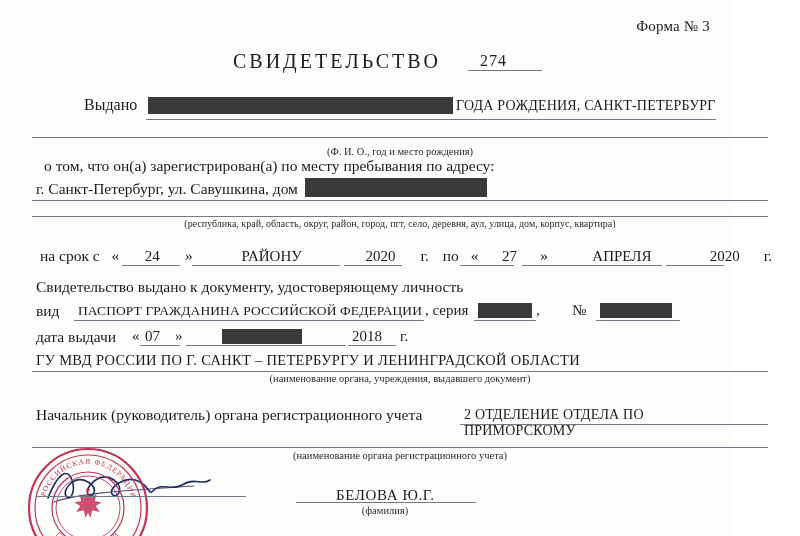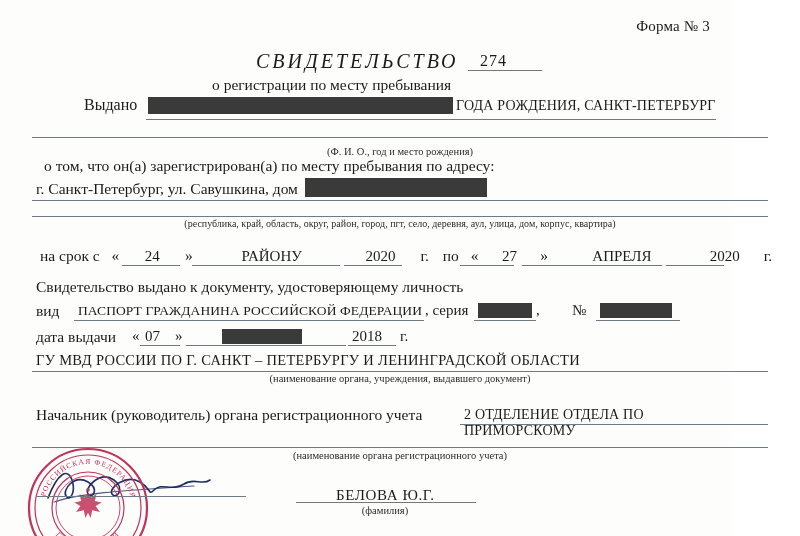--- a/index.html
+++ b/index.html
@@ -40,26 +40,25 @@
   
   .form-no {
     right: 22px;
     top: 18px;
     font-size: 15px;
     letter-spacing: 0.2px;
   }
 
   
   .title {
-    left: 256px;
+    left: 233px;
     top: 50px;
     font-size: 20px;
     letter-spacing: 3px;
     font-weight: normal;
-    font-style: italic;
   }
   .title-number {
     left: 480px;
     top: 52px;
     font-size: 16px;
     letter-spacing: 1px;
   }
   .subtitle {
     left: 212px;
     top: 76px;
@@ -271,21 +270,20 @@
 </head>
 <body>
 
 <div class="page">
 
   <div class="abs form-no">Форма № 3</div>
 
   <div class="abs title">СВИДЕТЕЛЬСТВО</div>
   <div class="abs title-number">274</div>
   <div class="rule" style="left:468px; top:70px; width:74px;"></div>
-  <div class="abs subtitle">о регистрации по месту пребывания</div>
 
   <div class="abs lbl-vydano">Выдано</div>
   <div class="abs redact-name"></div>
   <div class="abs birth-text">ГОДА РОЖДЕНИЯ, САНКТ-ПЕТЕРБУРГ</div>
   <div class="rule" style="left:146px; top:119px; width:570px;"></div>
 
   <div class="rule" style="left:32px; top:137px; width:736px;"></div>
   <div class="abs caption caption-fio">(Ф. И. О., год и место рождения)</div>
 
   <div class="abs line-about">о том, что он(а) зарегистрирован(а) по месту пребывания по адресу:</div>

